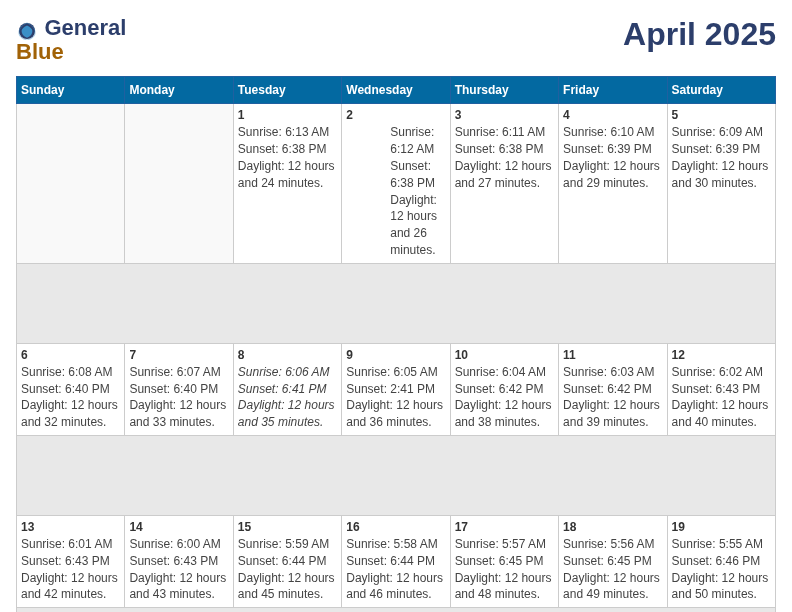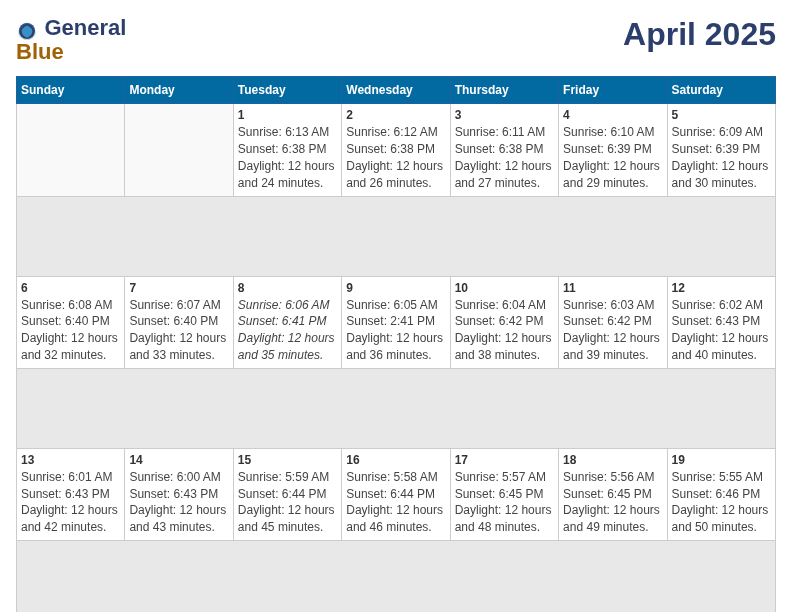--- a/index.html
+++ b/index.html
@@ -127,21 +127,21 @@
         <td class="empty-cell"></td>
         <td>
           <div class="day-number">1</div>
           <div class="day-info" style="white-space: pre-line;">Sunrise: 6:13 AM
 Sunset: 6:38 PM
 Daylight: 12 hours
 and 24 minutes.</div>
         </td>
         <td>
           <div class="day-number">2</div>
-          <div class="day-info" style="white-space: pre-line;">Sunrise: 6:12 AM
+          <div class="day-info" style="white-space: pre-line; margin-left: 44px;">Sunrise: 6:12 AM
 Sunset: 6:38 PM
 Daylight: 12 hours
 and 26 minutes.</div>
         </td>
         <td>
           <div class="day-number">3</div>
           <div class="day-info" style="white-space: pre-line;">Sunrise: 6:11 AM
 Sunset: 6:38 PM
 Daylight: 12 hours
 and 27 minutes.</div>

